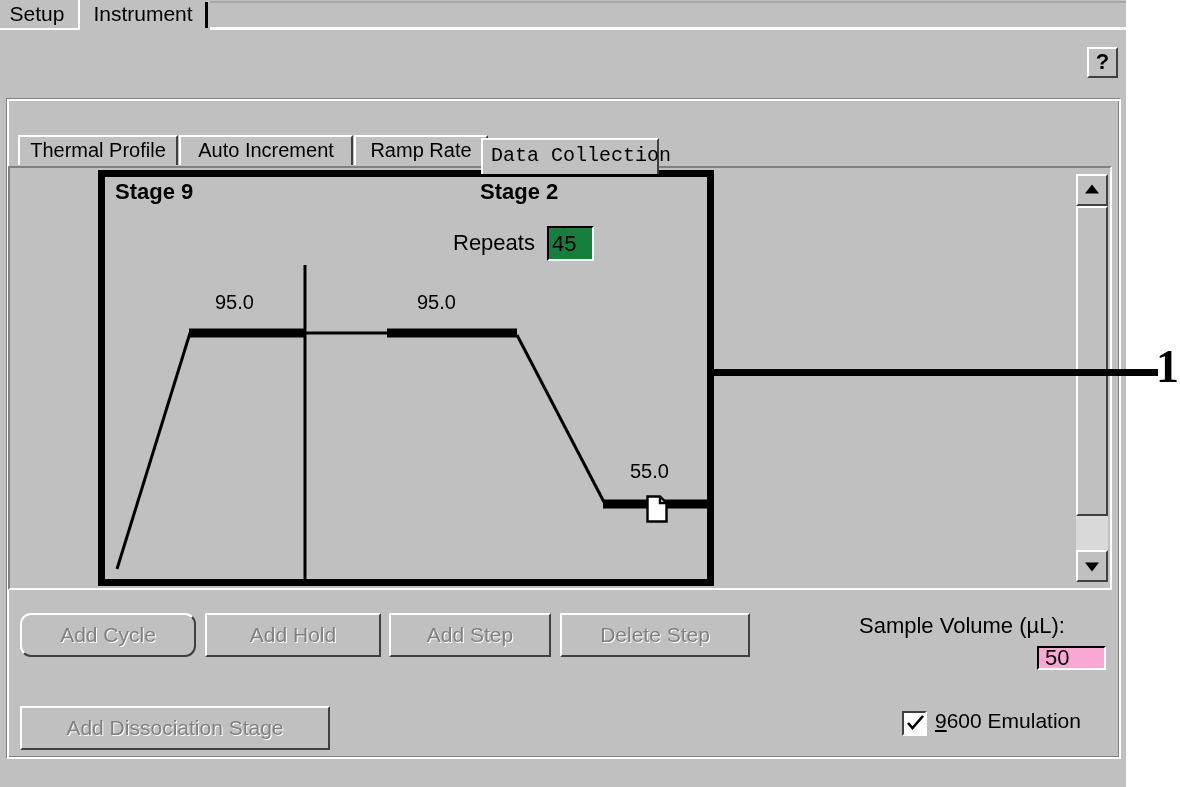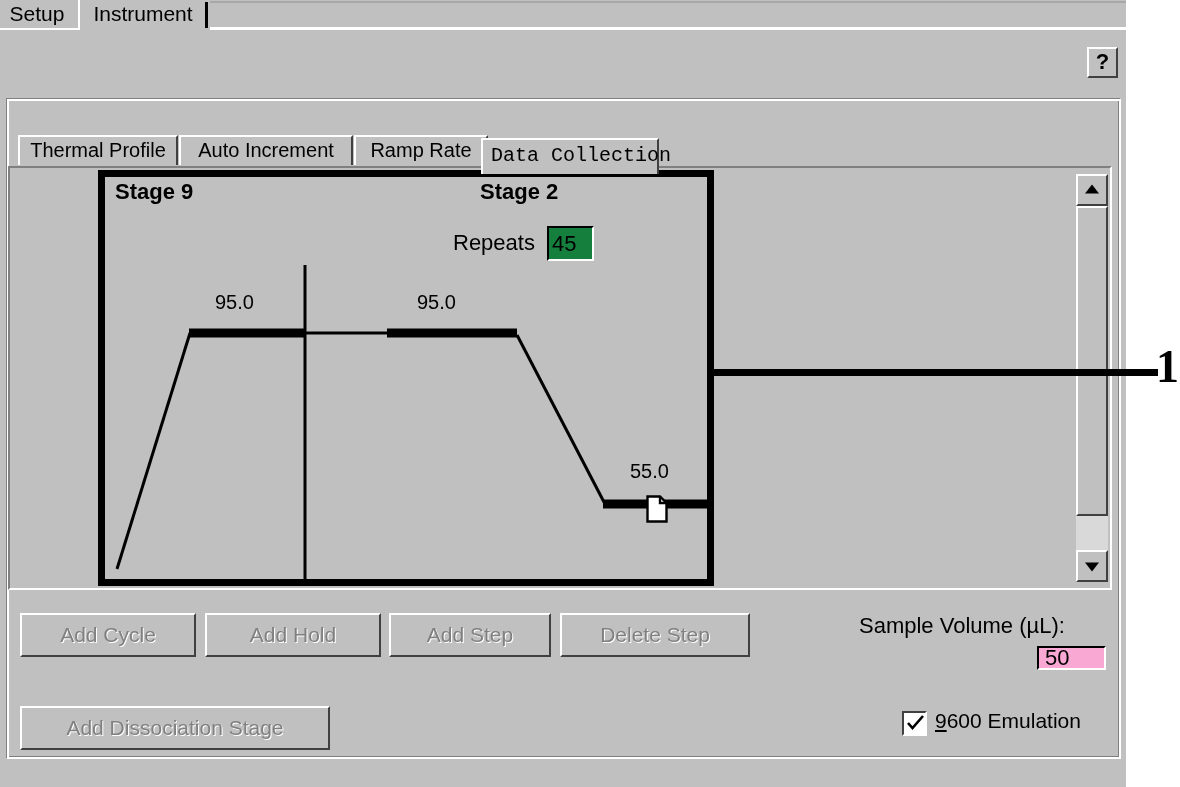--- a/index.html
+++ b/index.html
@@ -199,21 +199,21 @@
     border-right:2px solid #404040;border-bottom:2px solid #404040;
     box-sizing:border-box;
     font-family:"Liberation Sans", sans-serif;
     font-size:21px;
     color:#808080;
     text-shadow:1px 1px 0 #ffffff;
     text-align:center;line-height:40px;
     white-space:nowrap;
     cursor:default;
   }
-  #btn-add-cycle{left:20px;top:613px;width:176px;}
+  #btn-add-cycle{left:20px;top:613px;width:176px;border-radius:11px;}
   #btn-add-hold{left:205px;top:613px;width:176px;}
   #btn-add-step{left:389px;top:613px;width:162px;}
   #btn-delete-step{left:560px;top:613px;width:190px;}
   #btn-add-diss{left:20px;top:671px;width:310px;margin-top:35px;}
   
   #sample-vol-label{
     position:absolute;left:859px;top:613px;font-size:22px;color:#000;white-space:nowrap;
   }
   #sample-vol-input{
     position:absolute;left:1037px;top:646px;width:69px;height:24px;

